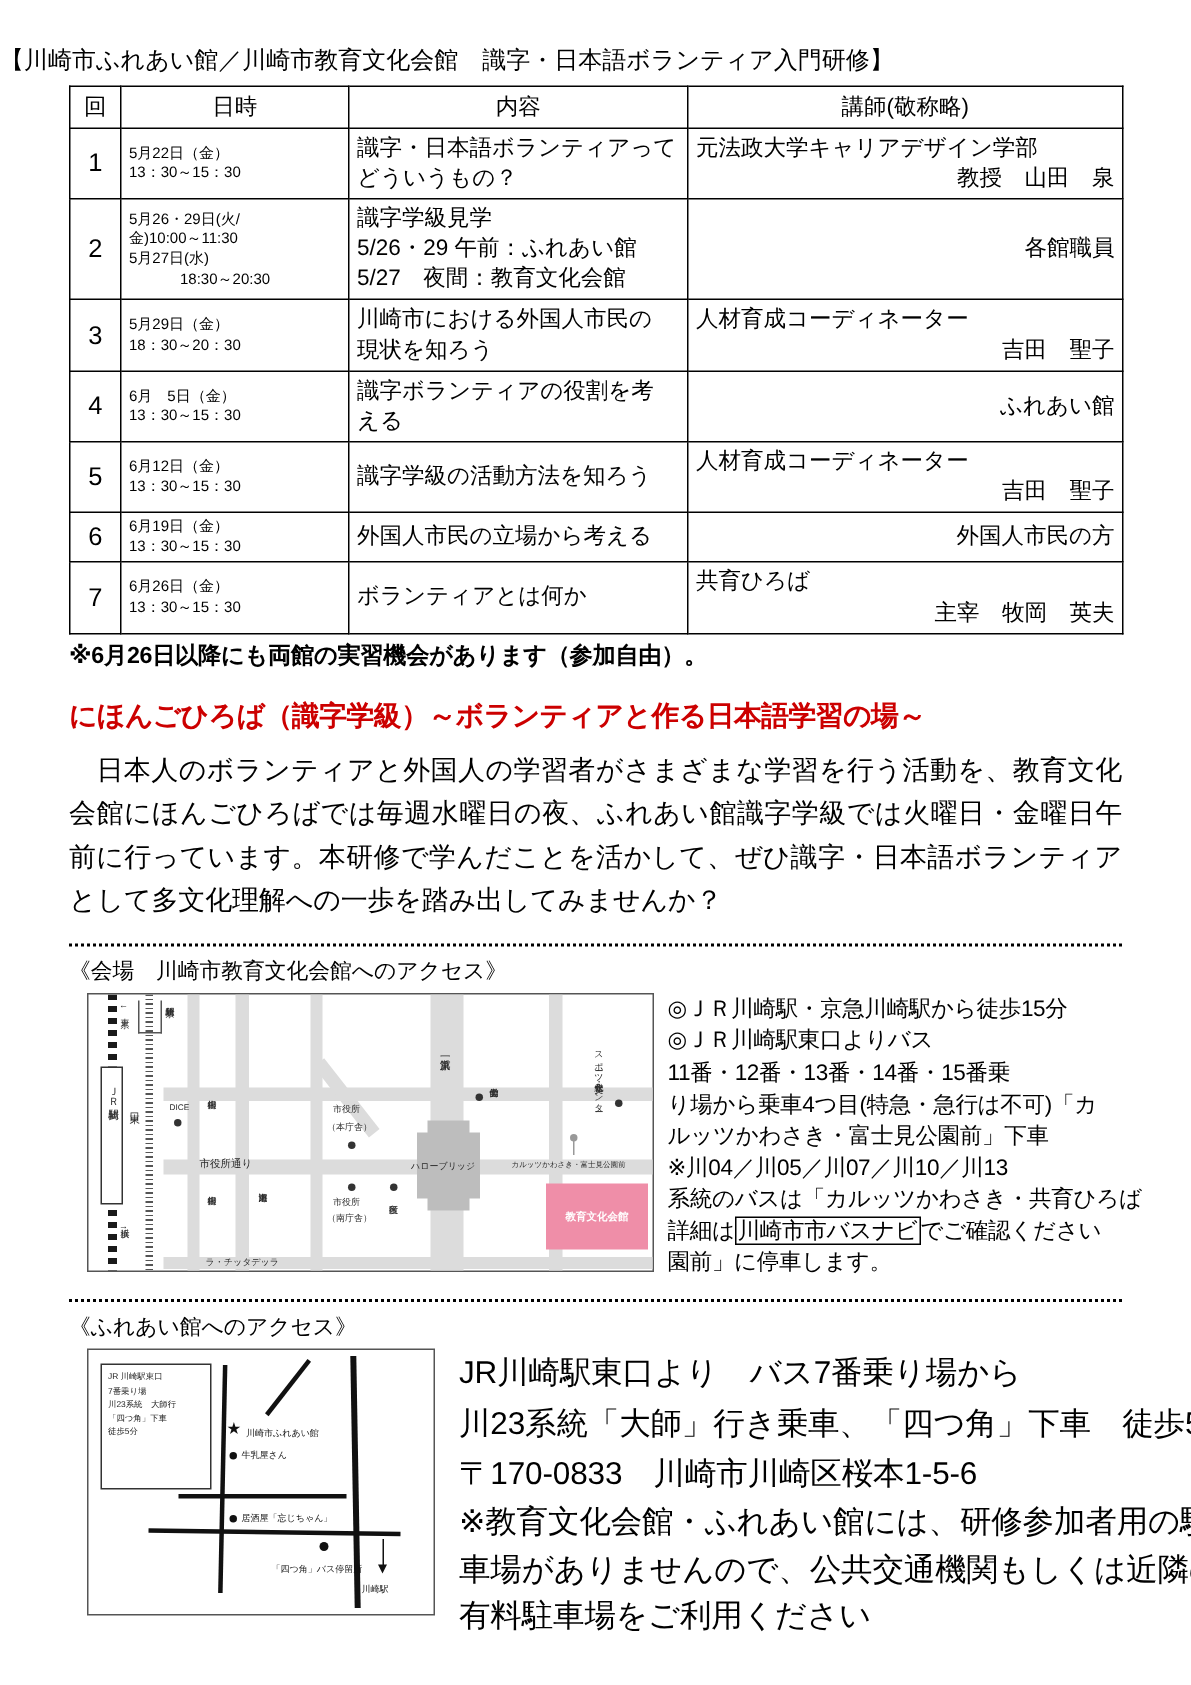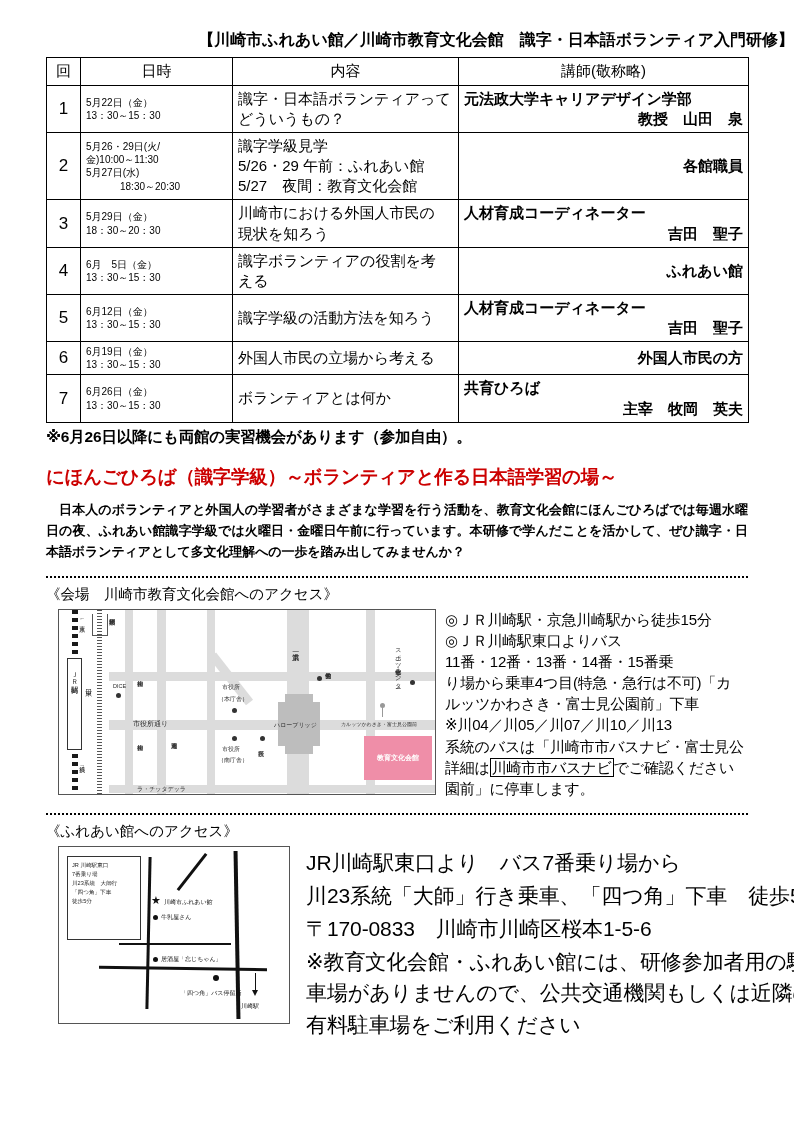--- a/index.html
+++ b/index.html
@@ -10,23 +10,23 @@
     background: #ffffff;
     font-family: "Liberation Sans", "DejaVu Sans", sans-serif;
     color: #000000;
     position: relative;
     overflow: hidden;
   }
   .page { position: relative; width: 794px; height: 1123px; padding: 0; }
 
   
   .doc-title {
-    text-align: right;
+    text-align: left;
     font-size: 16px;
-    font-weight: bold;
+    font-weight: normal;
     letter-spacing: 0px;
     margin: 30px 0 6px 0;
     white-space: nowrap;
   }
 
   
   .sched-wrap { padding: 0 46px; }
   table.sched {
     width: 702px;
     border-collapse: collapse;
@@ -46,21 +46,21 @@
     padding: 4px 5px;
   }
   .col-no    { width: 34px;  text-align: center; font-size: 17px; }
   .col-date  { width: 152px; margin-top: 16px; }
   .col-cont  { width: 226px; }
   .col-lect  { width: 290px; }
 
   .d-line { white-space: nowrap; line-height: 1.32; font-size: 10px; }
   .d-line.indent { padding-left: 34px; }
   .c-line { line-height: 1.34; font-size: 15px; }
-  .l-line { line-height: 1.34; font-size: 15px; font-weight: bold; }
+  .l-line { line-height: 1.34; font-size: 15px; }
   .l-right { text-align: right; }
 
   .note-star {
     padding: 4px 46px 0 46px;
     font-size: 15.5px;
     font-weight: bold;
     letter-spacing: -0.2px;
   }
 
   
@@ -69,22 +69,22 @@
     font-weight: bold;
     font-size: 18.5px;
     padding: 16px 46px 0 46px;
     letter-spacing: -0.3px;
     white-space: nowrap;
   }
 
   
   .body-para {
     padding: 10px 46px 0 46px;
-    font-size: 13px;
-    font-weight: bold;
+    font-size: 18px;
+    font-weight: normal;
     line-height: 1.62;
     text-align: justify;
     letter-spacing: -0.1px;
   }
 
   
   .dotted {
     margin: 14px 46px 0 46px;
     border-top: 2.2px dotted #000;
     height: 0;
@@ -450,21 +450,21 @@
       <span class="hlabel" style="left:78px; top:176px;">ラ・チッタデッラ</span>
     </div>
 
     <div class="access1-text">
       <div>◎ＪＲ川崎駅・京急川崎駅から徒歩15分</div>
       <div>◎ＪＲ川崎駅東口よりバス</div>
       <div>11番・12番・13番・14番・15番乗</div>
       <div>り場から乗車4つ目(特急・急行は不可)「カ</div>
       <div>ルッツかわさき・富士見公園前」下車</div>
       <div>※川04／川05／川07／川10／川13</div>
-      <div>系統のバスは「川崎市市バスナビ・富士見公</div>
+      <div>系統のバスは「カルッツかわさき・共育ひろば</div>
       <div><span>詳細は</span><span class="boxed">川崎市市バスナビ</span><span>でご確認ください</span></div>
       <div>園前」に停車します。</div>
     </div>
   </div>
 
   <div class="dotted"></div>
 
   <div class="access-title">《ふれあい館へのアクセス》</div>
 
   <div class="access-row">

